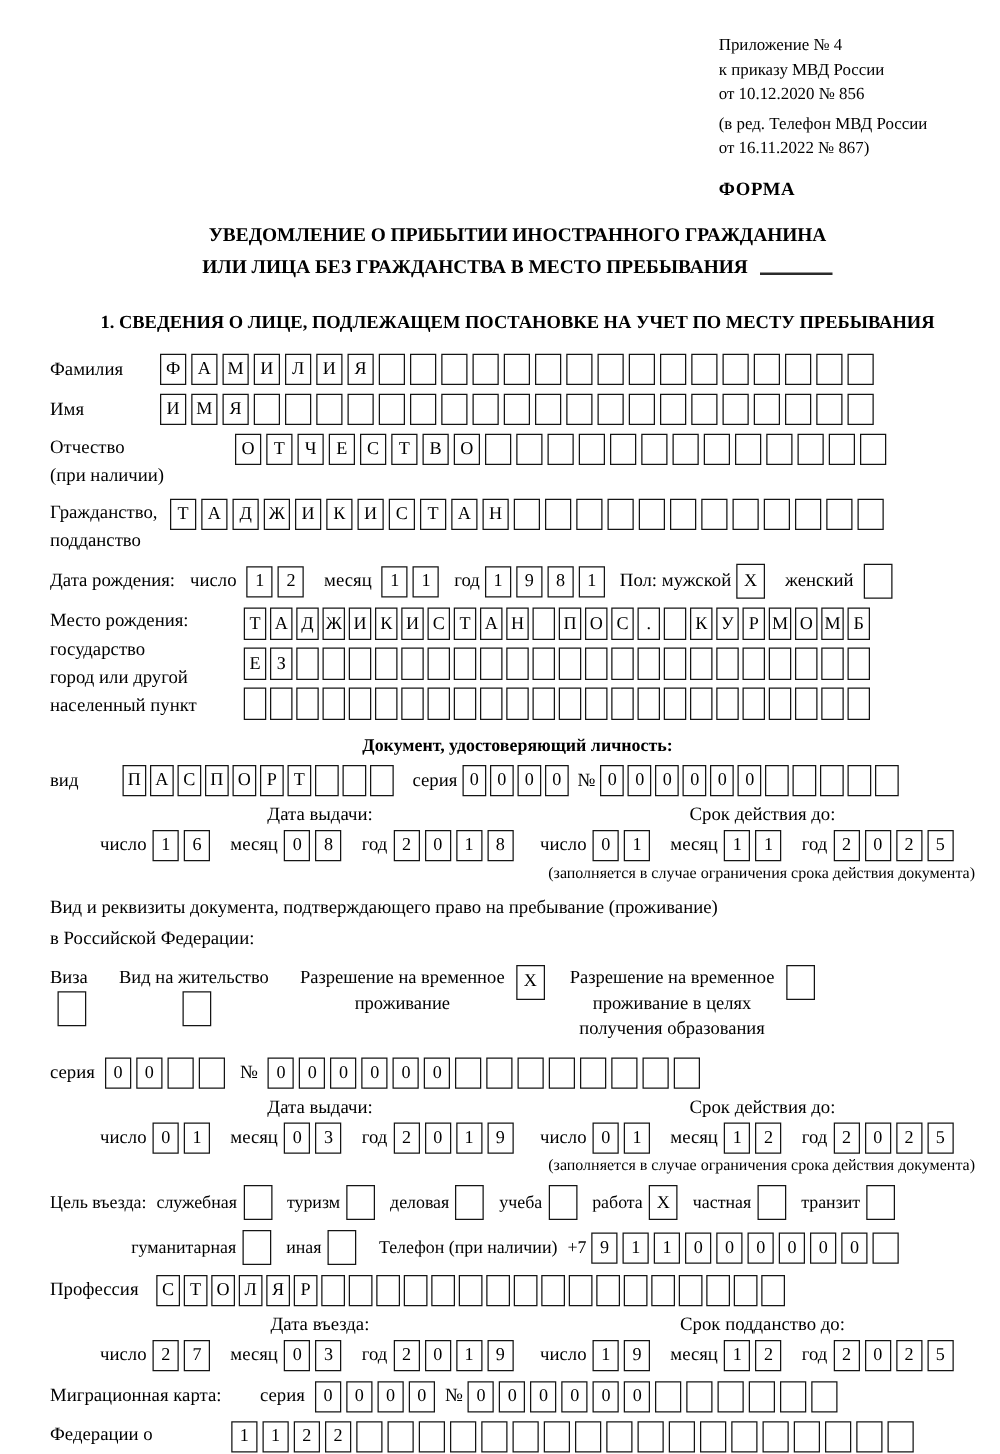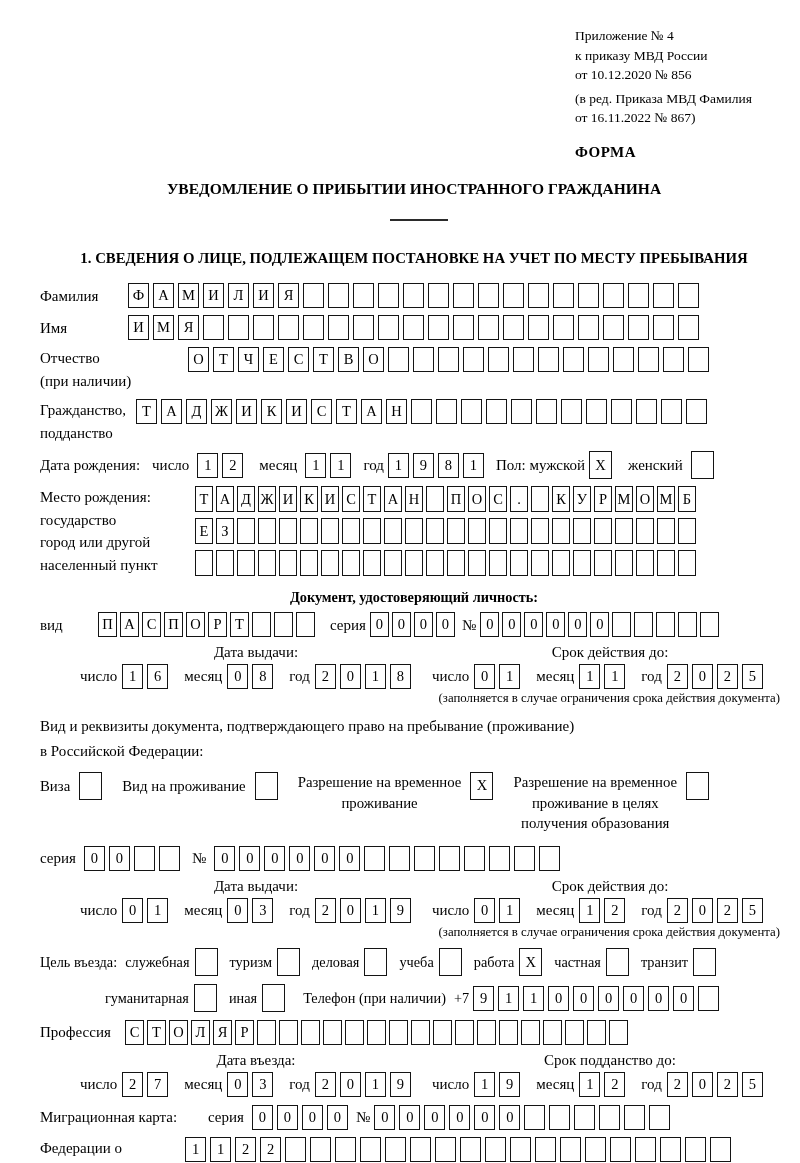--- a/index.html
+++ b/index.html
@@ -38,49 +38,49 @@
   .drow { display:flex; align-items:center; }
   .drow .t { margin-right:5px; font-size:15px; }
   .drow .cells { margin-right:12px; }
   .notetxt { font-size:12.8px; text-align:right; padding-right:8px; margin-top:2px; margin-bottom:8px; }
 
   .plain { font-size:15px; line-height:1.65; }
 
   .permitrow { display:flex; align-items:flex-start; margin:8px 0 12px; }
   .pitem { display:flex; align-items:flex-start; margin-right:16px; }
   .pitem .ptxt { text-align:center; font-size:14.8px; line-height:1.4; margin-right:9px; }
-  .pitem.simple { align-items:center; }
+  .pitem.simple { align-items:center;flex-direction:column; }
 
   .goalrow { display:flex; align-items:center; font-size:14.3px; margin-bottom:8px; }
   .gitem { display:flex; align-items:center; margin-right:8px; }
   .gitem .t { margin-right:5px; }
   .indent65 { margin-left:65px; }
 
   .mr8 { margin-right:8px; } .mr12 { margin-right:12px; } .mr4 { margin-right:4px; }
 </style>
 </head>
 <body>
 
 <div class="page">
 
   <div class="hdr">
     <div>Приложение № 4</div>
     <div>к приказу МВД России</div>
     <div>от 10.12.2020 № 856</div>
     <div class="rev">
-      <div>(в ред. Приказа МВД Фамилия</div>
+      <div>(в ред. Телефон МВД России</div>
       <div>от 16.11.2022 № 867)</div>
     </div>
   </div>
   <div class="forma">ФОРМА</div>
 
   <div class="title">
     <div>УВЕДОМЛЕНИЕ О ПРИБЫТИИ ИНОСТРАННОГО ГРАЖДАНИНА</div>
     <div>
-      <span class="blankline"></span>
+      <span>ИЛИ ЛИЦА БЕЗ ГРАЖДАНСТВА В МЕСТО ПРЕБЫВАНИЯ</span><span class="blankline"></span>
     </div>
   </div>
 
   <div class="sec1">1. СВЕДЕНИЯ О ЛИЦЕ, ПОДЛЕЖАЩЕМ ПОСТАНОВКЕ НА УЧЕТ ПО МЕСТУ ПРЕБЫВАНИЯ</div>
 
   <div class="row">
     <div class="lbl w88">Фамилия</div>
     <div class="cells">
         <span class="cell">Ф</span>
         <span class="cell">А</span>
@@ -408,21 +408,21 @@
   <div class="plain">в Российской Федерации:</div>
 
   <div class="permitrow">
     <div class="pitem simple">
       <div class="ptxt">Виза</div>
       <div class="cells chkwrap">
           <span class="cell"></span>
         </div>
     </div>
     <div class="pitem simple">
-      <div class="ptxt">Вид на проживание</div>
+      <div class="ptxt">Вид на жительство</div>
       <div class="cells chkwrap">
           <span class="cell"></span>
         </div>
     </div>
     <div class="pitem">
       <div class="ptxt">
         <div>Разрешение на временное</div>
         <div>проживание</div>
       </div>
       <div class="cells chkwrap">

